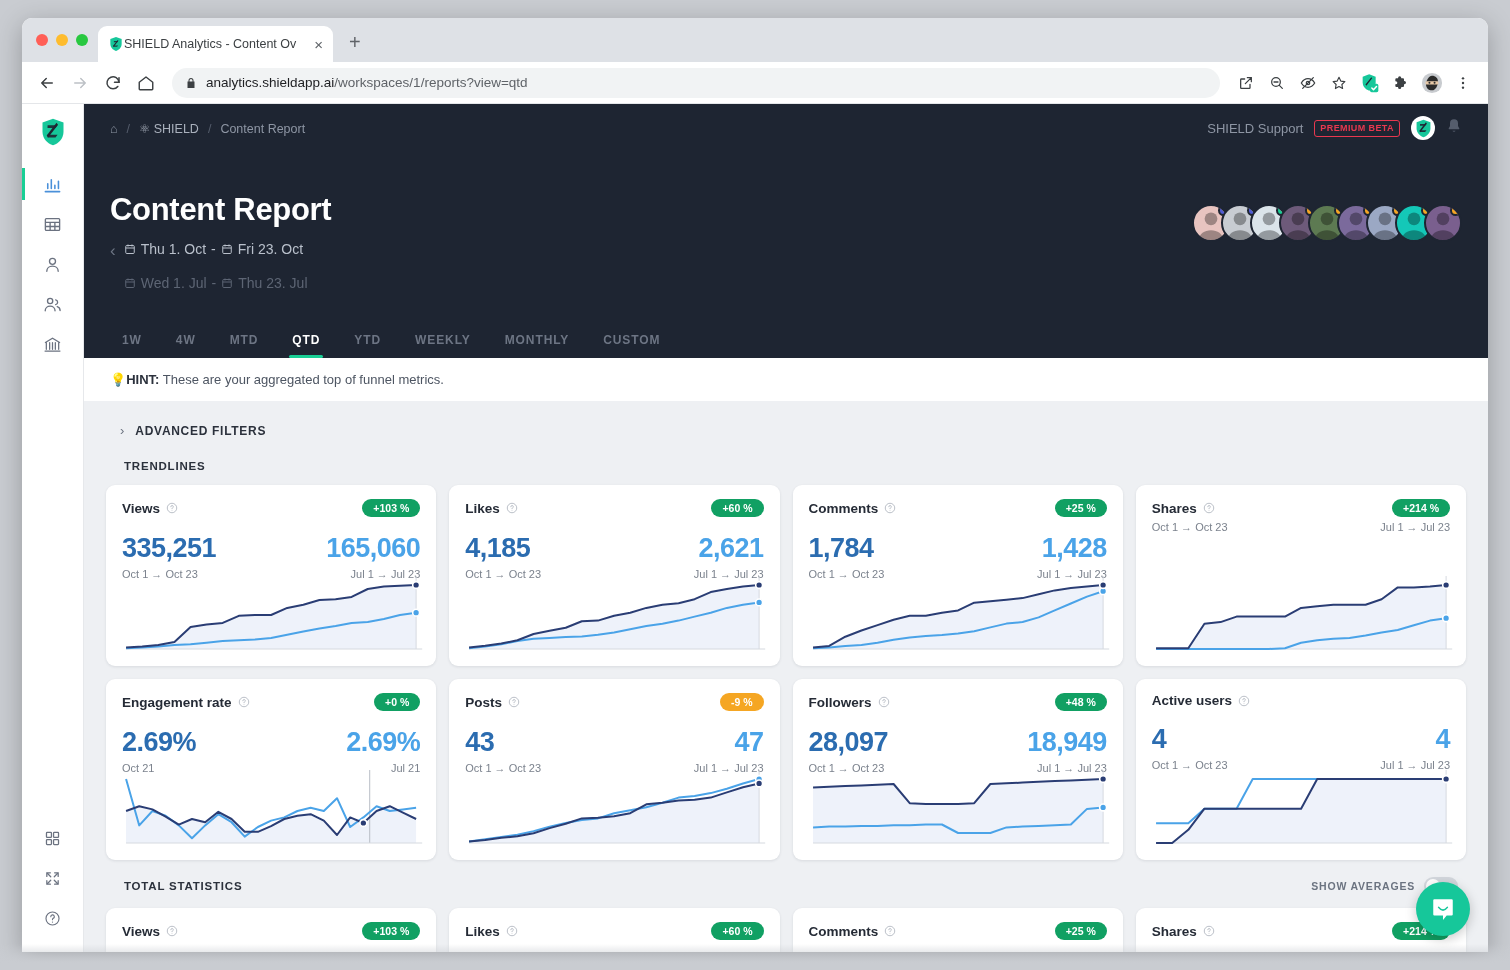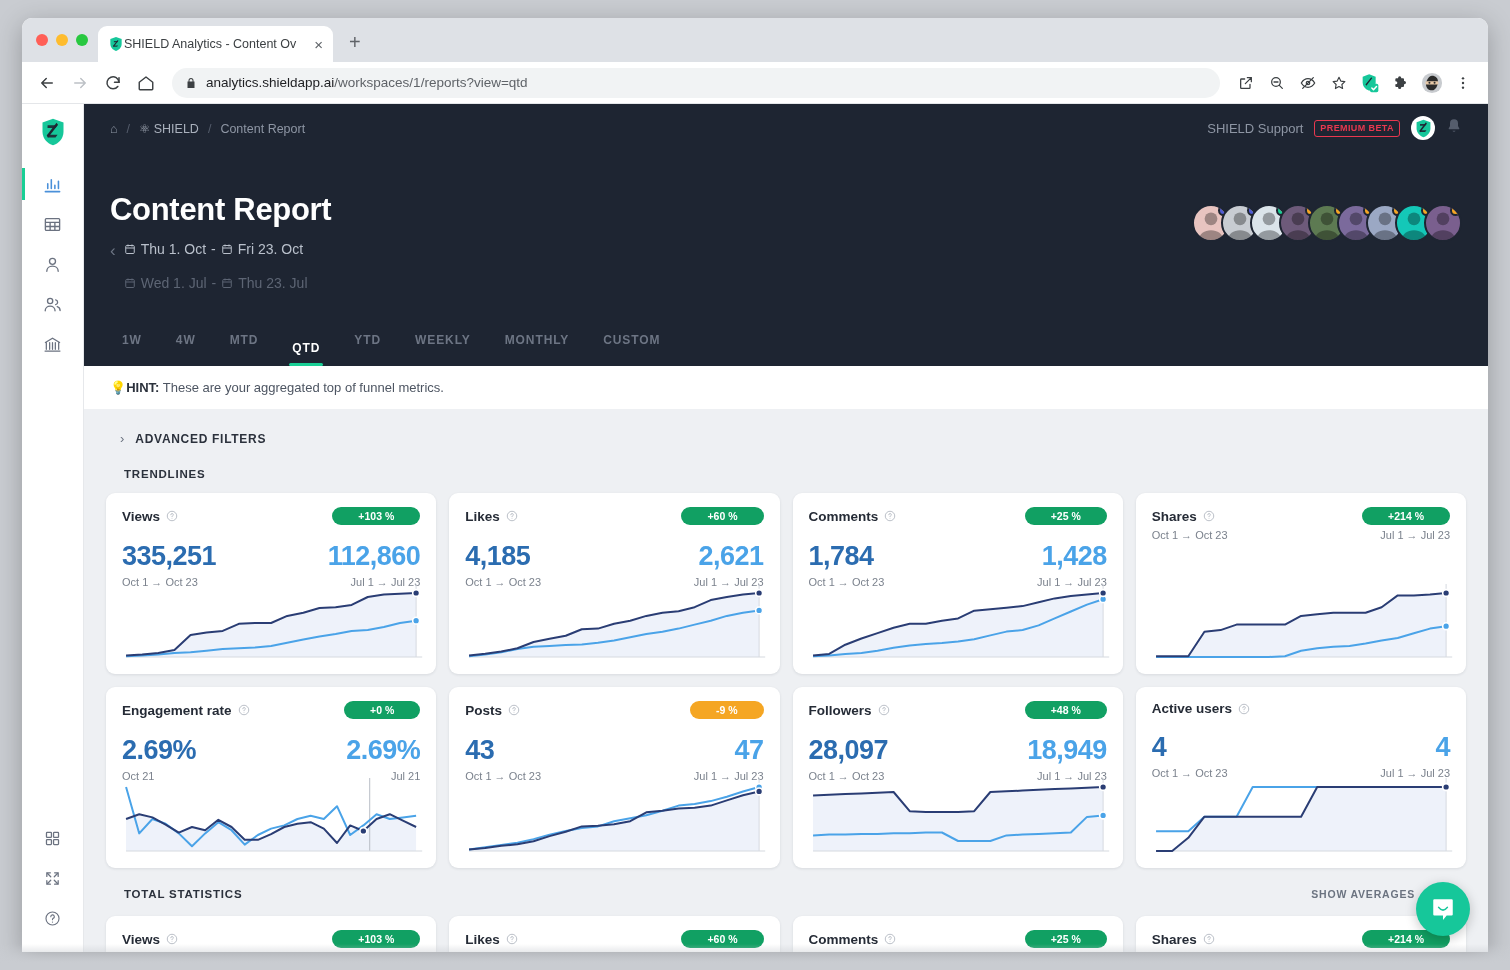--- a/index.html
+++ b/index.html
@@ -112,21 +112,21 @@
   .av:first-child { margin-left: 0; }
   .av .dot { position: absolute; top: -1px; right: -1px; width: 11px; height: 11px;
     border-radius: 50%; border: 2px solid #1e2532; }
 
   .tabs { display: flex; gap: 0; margin-top: 42px; }
   .mtab {
     font-size: 12px; font-weight: bold; letter-spacing: .9px; color: #6d7584;
     padding: 0 17px 11px; cursor: pointer; position: relative;
   }
   .mtab:first-child { padding-left: 12px; }
-  .mtab.on { color: #fff; margin-top: 8px; }
+  .mtab.on { color: #fff; }
   .mtab.on::after {
     content: ""; position: absolute; left: 14px; right: 14px; bottom: 0;
     height: 3px; background: #19cf95; border-radius: 2px;
   }
 
   
   .hint { background: #fff; padding: 14px 26px; font-size: 13px; color: #4d5562; }
   .hint b { color: #2b313c; }
 
   
@@ -138,21 +138,21 @@
 
   .grid { display: grid; grid-template-columns: repeat(4, 1fr); gap: 13px; }
   .card {
     background: #fff; border-radius: 9px; padding: 14px 16px 0;
     box-shadow: 0 1px 3px rgba(20,30,50,.10); height: 181px; overflow: hidden;
     position: relative;
   }
   .c-head { display: flex; justify-content: space-between; align-items: center; }
   .c-name { font-size: 13.5px; font-weight: bold; color: #252b36; display: flex; align-items: center; gap: 6px; }
   .qmark { color: #b3b9c2; }
-  .badge { font-size: 10.5px; font-weight: bold; color: #fff; border-radius: 10px; padding: 3px 26px; }
+  .badge { font-size: 10.5px; font-weight: bold; color: #fff; border-radius: 10px; padding: 3px 11px; }
   .badge.up { background: #11a063; }
   .badge.down { background: #f5a623; }
   .c-vals { display: flex; justify-content: space-between; align-items: baseline; margin-top: 16px; gap: 12px; }
   .v-cur { font-size: 27px; font-weight: bold; color: #2b6cb0; letter-spacing: -.5px; }
   .v-prev { font-size: 27px; font-weight: bold; color: #4aa3e8; letter-spacing: -.5px; }
   .c-subs { display: flex; justify-content: space-between; margin-top: 4px; font-size: 11px; color: #7b828d; }
   .spark { position: absolute; left: 16px; right: 10px; bottom: 12px; height: 78px; }
   .spark svg { width: 100%; height: 100%; display: block; }
 
   
@@ -482,21 +482,21 @@
               <div class="c-head">
                 <span class="c-name">Views<svg class="qmark" width="12" height="12" viewBox="0 0 24 24" fill="none" stroke="currentColor" stroke-width="1.8">
                     <circle cx="12" cy="12" r="9.5"></circle>
                     <path d="M9.6 9.5a2.5 2.5 0 1 1 3.3 2.4c-.6.3-.9.8-.9 1.5" stroke-linecap="round"></path>
                     <circle cx="12" cy="17" r=".9" fill="currentColor" stroke="none"></circle>
                   </svg></span>
                 <span class="badge up">+103 %</span>
               </div>
               <div class="c-vals">
                 <span class="v-cur">335,251</span>
-                <span class="v-prev">112,860</span>
+                <span class="v-prev">165,060</span>
               </div>
               <div class="c-subs">
                 <span>Oct 1 → Oct 23</span>
                 <span>Jul 1 → Jul 23</span>
               </div>
               <div class="spark">
                 <svg viewBox="0 0 300 78" preserveAspectRatio="none">
                   <path d="M4.0 71.4 L19.9 70.6 L35.8 69.0 L51.7 65.9 L67.6 50.9 L83.4 48.5 L99.3 46.9 L115.2 39.8 L131.1 39.0 L147.0 39.0 L162.9 31.9 L178.8 28.8 L194.7 24.0 L210.6 23.2 L226.4 20.9 L242.3 13.0 L258.2 10.6 L274.1 9.8 L290.0 9.0 L290.0 73 L4.0 73 Z" fill="#eef2fa"></path>
                   <line x1="290" y1="0" x2="290" y2="73" stroke="#d6dae0" stroke-width="1"></line>
                   <line x1="4" y1="73" x2="296" y2="73" stroke="#d6dae0" stroke-width="1"></line>

